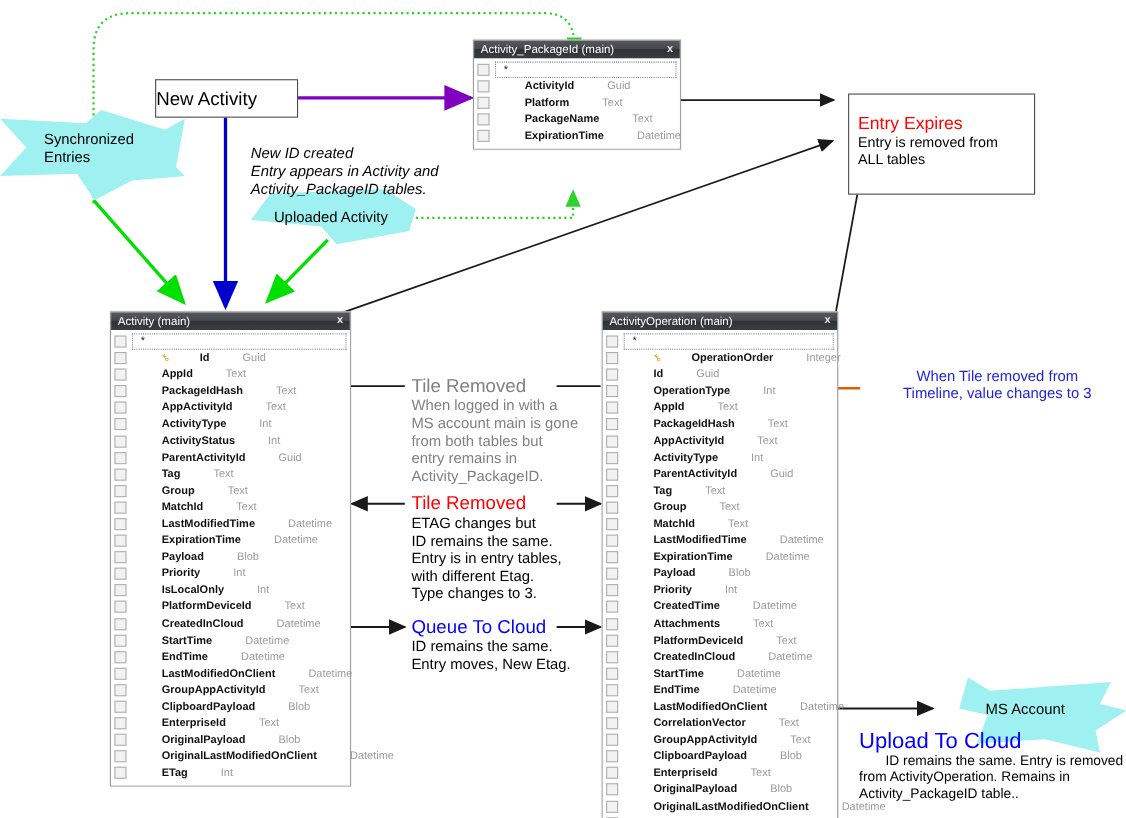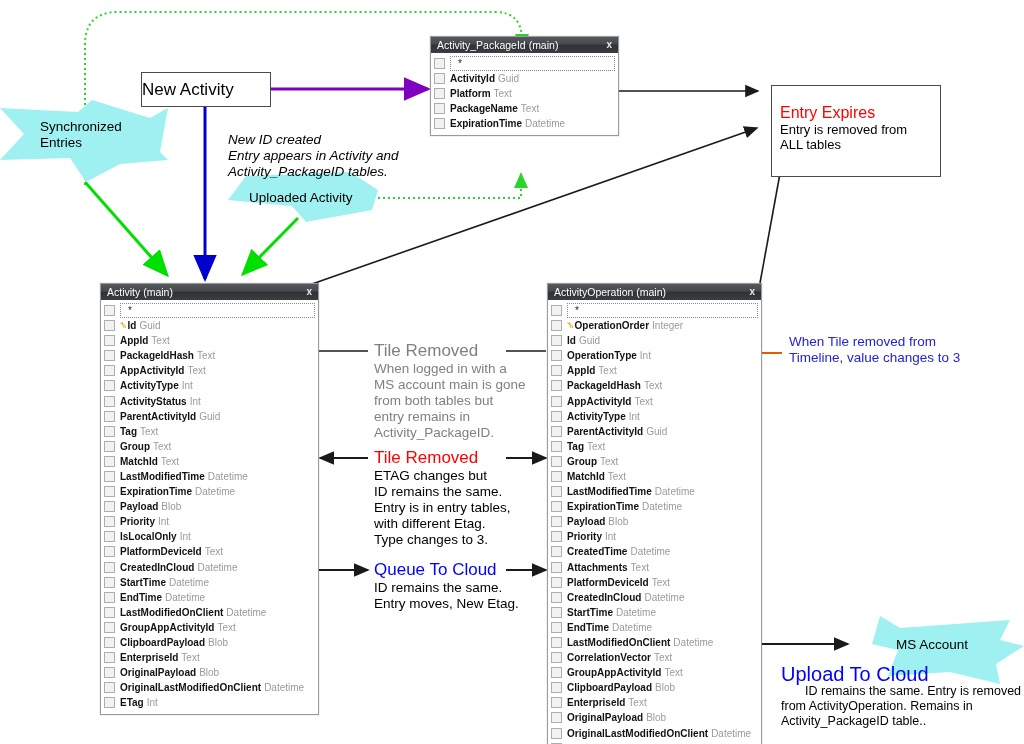--- a/index.html
+++ b/index.html
@@ -10,21 +10,21 @@
   .tbl{position:absolute;background:#ffffff;border:1px solid #9a9a9a;
        box-shadow:0 0 0 1px rgba(0,0,0,.05);}
   .tbl-title{height:16px;line-height:16px;
        background:linear-gradient(to bottom,#55595e 0%,#45484c 45%,#2f3235 50%,#3a3d41 100%);
        color:#ffffff;font-size:10.5px;padding:0 6px;position:relative;white-space:nowrap;}
   .tbl-title .close{position:absolute;right:6px;top:0;font-size:10px;color:#e8e8e8;font-weight:bold;}
   .tbl-body{padding:3px 3px 4px 3px;background:#fff;}
   .starrow{display:flex;align-items:center;height:15px;}
   .starrow .starbox{flex:1;border:1px dotted #8a8a8a;height:13px;font-size:10px;
        line-height:13px;padding-left:7px;color:#222;}
-  .row{display:flex;align-items:center;height:15.1px;font-size:10px;white-space:nowrap;}
+  .row{display:flex;align-items:center;height:15.1px;font-size:10px;white-space:nowrap;gap:27px;}
   .cb{width:9px;height:9px;border:1px solid #aeaeae;background:#f2f2f2;
       margin-right:5px;flex:0 0 auto;}
   .key{color:#e3a81c;font-size:9px;margin-right:1px;line-height:1;}
   .fname{font-weight:bold;color:#111;}
   .ftype{color:#9a9a9a;margin-left:3px;}
 
   
   .box{position:absolute;border:1px solid #4a4a4a;background:#fff;}
 
   
@@ -475,21 +475,21 @@
   <div>with different Etag.</div>
   <div>Type changes to 3.</div>
 </div>
 
 <div class="ann" style="left:374px;top:559px;">
   <div class="hd hd-blue">Queue To Cloud</div>
   <div>ID remains the same.</div>
   <div>Entry moves, New Etag.</div>
 </div>
 
-<div class="ann" style="left:789px;top:334px;">
+<div class="ann" style="left:821px;top:334px;text-align:center;">
   <div class="blue-body">When Tile removed from</div>
   <div class="blue-body">Timeline, value changes to 3</div>
 </div>
 
 <div class="ann" style="left:781px;top:665px;">
   <div class="hd hd-blue" style="font-size:20px;line-height:19px;">Upload To Cloud</div>
   <div style="font-size:12.5px;line-height:15px;margin-left:24px;">ID remains the same. Entry is removed</div>
   <div style="font-size:12.5px;line-height:15px;">from ActivityOperation. Remains in</div>
   <div style="font-size:12.5px;line-height:15px;">Activity_PackageID table..</div>
 </div>

